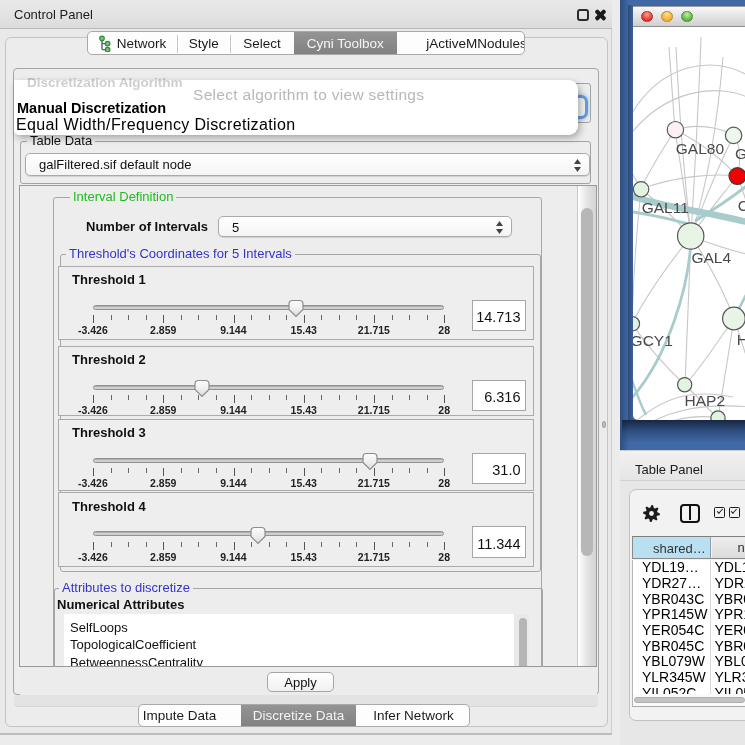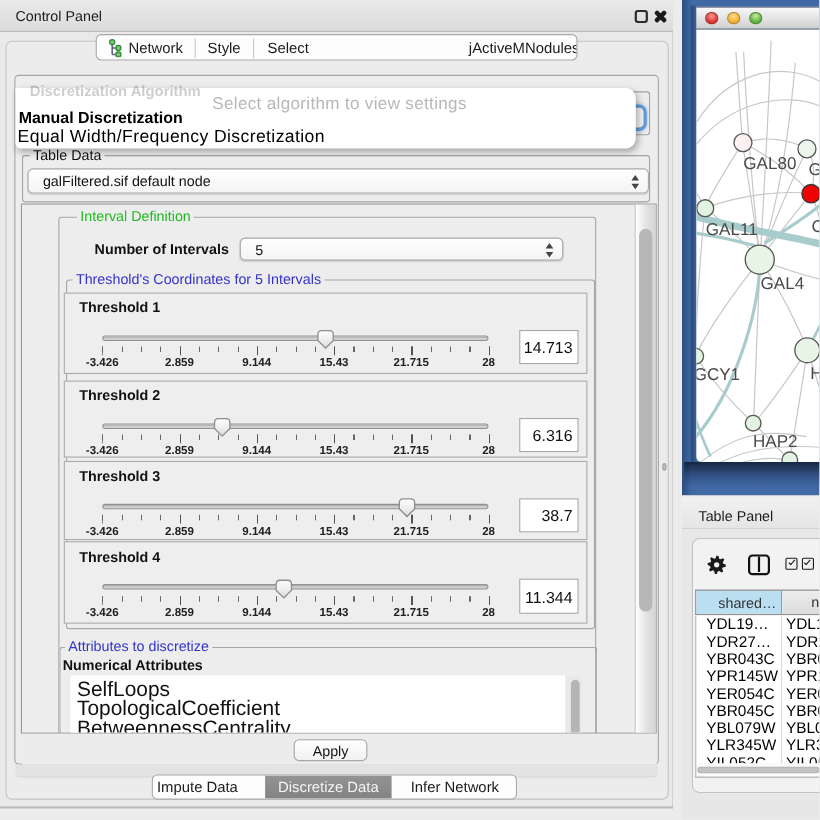--- a/index.html
+++ b/index.html
@@ -29,20 +29,21 @@
     <div class="tseg" style="left:0;width:89px;"><svg width="13" height="17" viewBox="0 0 13 17" style="margin-right:5px;">
         <path d="M3 5.5 V14.6 M3 8.6 H6.2 M3 14.6 H6.2" stroke="#5b6273" stroke-width="1.4" fill="none"></path>
         <circle cx="3" cy="3.4" r="2.3" fill="#7cc576" stroke="#2e8b3a" stroke-width="1.2"></circle>
         <circle cx="8.6" cy="8.6" r="2.3" fill="#7cc576" stroke="#2e8b3a" stroke-width="1.2"></circle>
         <circle cx="8.6" cy="14.6" r="2.3" fill="#7cc576" stroke="#2e8b3a" stroke-width="1.2"></circle>
       </svg>Network</div>
     <div class="abs" style="left:88.5px;top:3px;width:1px;height:18px;background:#c8c8c8;"></div>
     <div class="tseg" style="left:89px;width:53.5px;">Style</div>
     <div class="abs" style="left:142px;top:3px;width:1px;height:18px;background:#c8c8c8;"></div>
     <div class="tseg" style="left:142.5px;width:63px;">Select</div>
+    <div class="tseg tsegdark" style="left:205.5px;width:103.5px;">Cyni Toolbox</div>
     <div class="tseg" style="left:309px;width:129px;margin-left:15px;">jActiveMNodules</div>
   </div>
 <div class="gb" style="left:20px;top:83px;width:571px;height:40px;"></div>
 <div class="abs" style="left:548px;top:95px;width:40px;height:24px;border:3px solid #649bd8;border-radius:7px;background:#f0f0f0;box-shadow:0 0 4px #8fb8e6;"></div>
 <div class="gb" style="left:20px;top:141px;width:571px;height:43px;"></div>
 <div class="gblabel" style="left:27px;top:134px;color:#111;">Table Data</div>
 <div class="combo" style="left:25px;top:153px;width:565px;height:23px;">
     <span class="ctext">galFiltered.sif default node</span>
     <svg class="arr abs" style="right:7px;top:4px;" width="9" height="15" viewBox="0 0 9 15">
       <path d="M4.5 1 L8 6 H1 Z" fill="#444"></path>
@@ -124,21 +125,21 @@
     <svg class="abs" style="left:302.2px;top:32.5px;" width="18" height="19" viewBox="0 0 18 19">
       <defs>
         <linearGradient id="thg3" x1="0" y1="0" x2="0" y2="1">
           <stop offset="0" stop-color="#fdfdfd"></stop>
           <stop offset="0.6" stop-color="#ececec"></stop>
           <stop offset="1" stop-color="#d8d8d8"></stop>
         </linearGradient>
       </defs>
       <path d="M2 5 Q2 1.5 5.5 1.5 L12.5 1.5 Q16 1.5 16 5 L16 10.5 L9 17.5 L2 10.5 Z" fill="url(#thg3)" stroke="#8d8d8d" stroke-width="1.2"></path>
     </svg>
-    <div class="abs" style="left:412.5px;top:33px;width:54px;height:31.5px;background:#fff;border:1px solid #a6a6a6;display:flex;align-items:center;justify-content:flex-end;padding-top:4px;padding-right:4px;font-size:14.5px;color:#111;">38.7</div>
+    <div class="abs" style="left:412.5px;top:33px;width:54px;height:31.5px;background:#fff;border:1px solid #a6a6a6;display:flex;align-items:center;justify-content:flex-end;padding-top:4px;padding-right:4px;font-size:14.5px;color:#111;">31.0</div>
   </div>
 <div class="abs" style="left:58px;top:492.0px;width:475.5px;height:75.0px;background:#eeeeee;border:1px solid #ababab;">
     <div class="abs bold" style="left:13px;top:5.5px;font-size:13px;color:#111;">Threshold 4</div>
     <div class="abs" style="left:33.5px;top:38px;width:351.5px;height:5px;background:linear-gradient(180deg,#9d9d9d,#d6d6d6 55%,#c8c8c8);border:1px solid #929292;border-radius:3.5px;"></div>
     <div class="abs" style="left:33.5px;top:48.5px;width:353px;height:5px;background:repeating-linear-gradient(90deg,#666 0 1px,transparent 1px 17.565px);"></div>
     <div class="abs" style="left:33.5px;top:48.5px;width:353px;height:8px;background:repeating-linear-gradient(90deg,#555 0 1px,transparent 1px 70.26px);"></div>
     <div class="abs bold" style="left:33.9px;top:57.5px;font-size:10.5px;color:#222;transform:translateX(-50%);">-3.426</div>
     <div class="abs bold" style="left:104.2px;top:57.5px;font-size:10.5px;color:#222;transform:translateX(-50%);">2.859</div>
     <div class="abs bold" style="left:174.4px;top:57.5px;font-size:10.5px;color:#222;transform:translateX(-50%);">9.144</div>
     <div class="abs bold" style="left:244.7px;top:57.5px;font-size:10.5px;color:#222;transform:translateX(-50%);">15.43</div>
@@ -152,21 +153,21 @@
           <stop offset="1" stop-color="#d8d8d8"></stop>
         </linearGradient>
       </defs>
       <path d="M2 5 Q2 1.5 5.5 1.5 L12.5 1.5 Q16 1.5 16 5 L16 10.5 L9 17.5 L2 10.5 Z" fill="url(#thg4)" stroke="#8d8d8d" stroke-width="1.2"></path>
     </svg>
     <div class="abs" style="left:412.5px;top:33px;width:54px;height:31.5px;background:#fff;border:1px solid #a6a6a6;display:flex;align-items:center;justify-content:flex-end;padding-top:4px;padding-right:4px;font-size:14.5px;color:#111;">11.344</div>
   </div>
 <div class="gb" style="left:53.5px;top:588px;width:489px;height:79px;border-color:#a6a6a6;border-bottom:none;border-radius:3px 3px 0 0;"></div>
 <div class="gblabel" style="left:59px;top:581px;color:#3333cc;">Attributes to discretize</div>
 <div class="abs bold" style="left:57px;top:597px;font-size:13px;color:#111;">Numerical Attributes</div>
-<div class="abs" style="left:64px;top:614px;width:450px;height:52px;background:#fff;overflow:hidden;font-size:19px;color:#111;">
+<div class="abs" style="left:64px;top:614px;width:450px;height:52px;background:#fff;overflow:hidden;font-size:13px;color:#111;">
     <div style="padding:4.5px 0 0 6px;line-height:17.9px;">SelfLoops<br>TopologicalCoefficient<br>BetweennessCentrality</div>
   </div>
 <div class="abs" style="left:514px;top:614px;width:14.5px;height:52px;background:#e9e9e9;"></div>
 <div class="abs" style="left:518.5px;top:618px;width:8px;height:48px;background:#b5b5b5;border-radius:4px 4px 0 0;"></div>
 <div class="abs" style="left:20px;top:667px;width:577px;height:28px;background:#ececec;"></div>
 <div class="abs" style="left:267px;top:672px;width:67px;height:20px;background:linear-gradient(180deg,#ffffff,#f0f0f0);border:1px solid #a6a6a6;border-radius:5px;display:flex;align-items:center;justify-content:center;font-size:13px;color:#111;">Apply</div>
 <div class="abs" style="left:138px;top:704px;width:332px;height:23px;background:#fdfdfd;border:1px solid #a9a9a9;border-radius:5px;overflow:hidden;">
     <div class="tseg" style="left:0;width:81px;">Impute Data</div>
     <div class="tseg tsegdark" style="left:102px;width:115px;">Discretize Data</div>
     <div class="tseg" style="left:217px;width:115px;">Infer Network</div>

